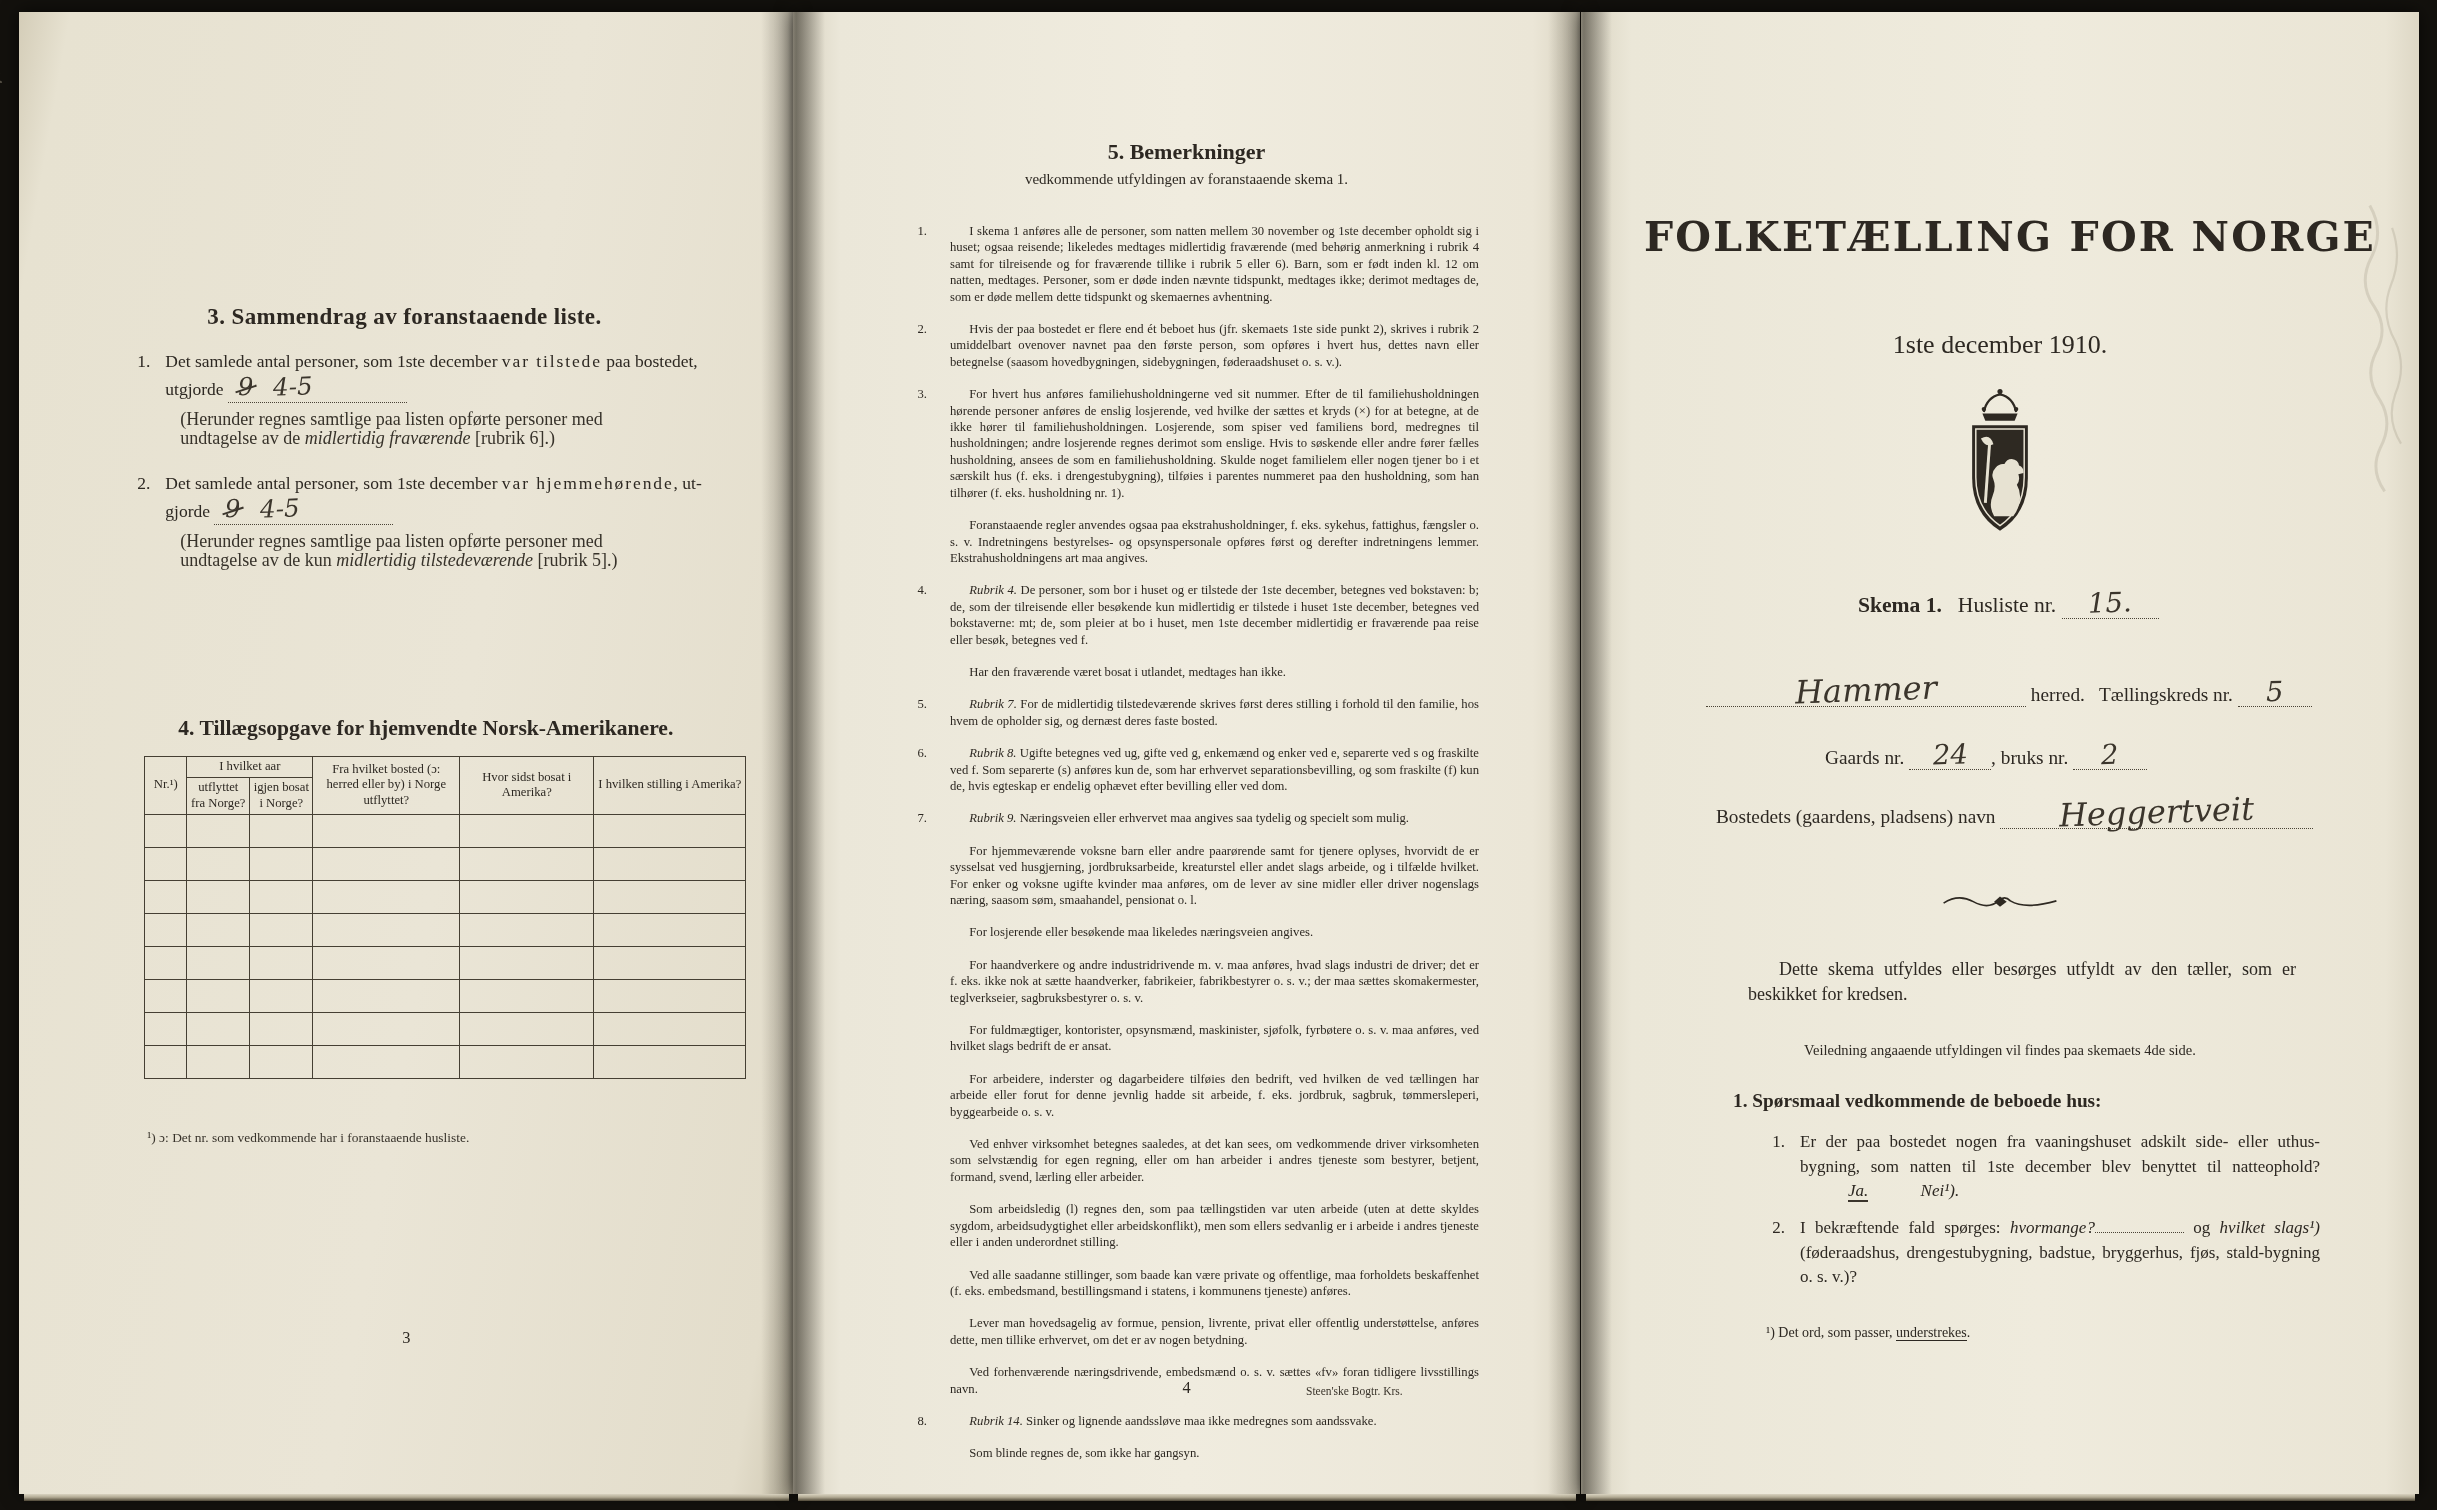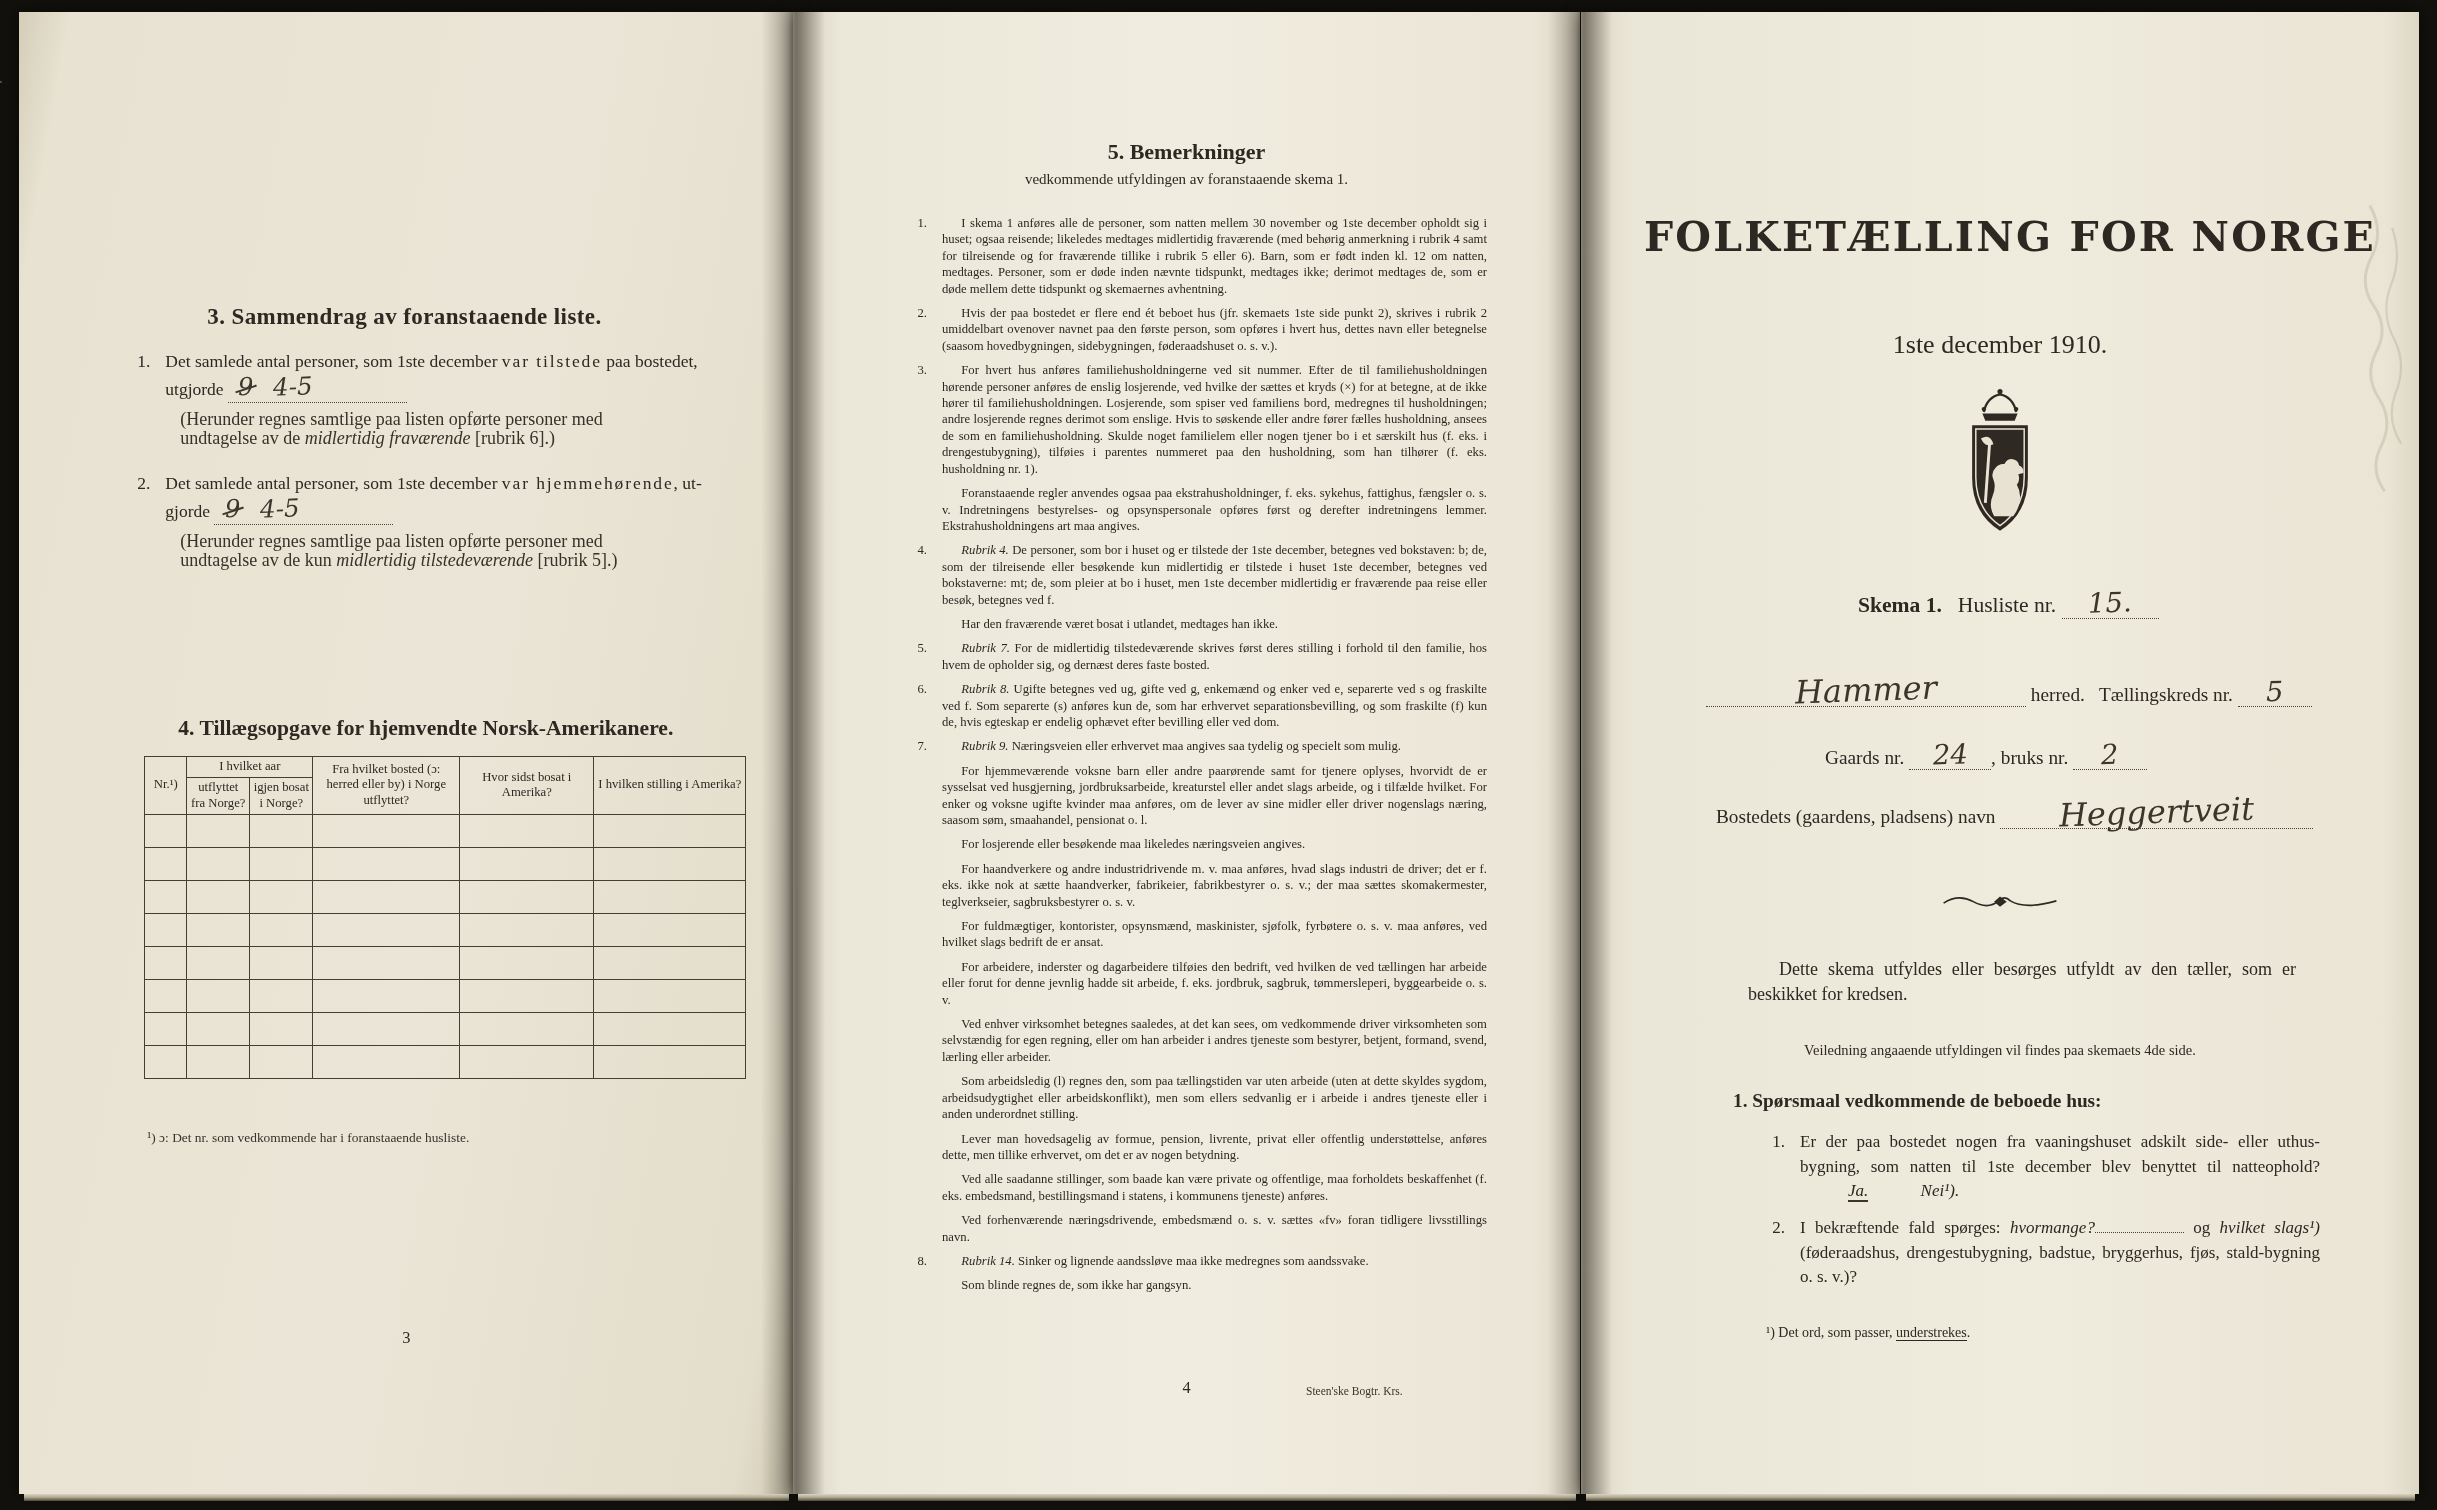--- a/index.html
+++ b/index.html
@@ -50,21 +50,21 @@
   .tbl-footnote { position:absolute; left:128px; top:1118px; font-size:13.4px; color:#37322a; }
   .pgnum { position:absolute; left:0; width:100%; text-align:center; font-size:16.4px; }
   #left-pgnum { top:1316px; }
 
   
   .m-title    { position:absolute; left:0; width:100%; top:127px; text-align:center; font-size:22px; font-weight:bold; }
   .m-subtitle { position:absolute; left:0; width:100%; top:159px; text-align:center; font-size:15px; }
   #remarks    { position:absolute; left:113px; top:195px; width:589px; font-size:12.7px; line-height:16.4px; text-align:justify; }
   .remark-item { position:relative; padding-left:28px; margin-bottom:2.2px; }
   .remark-num  { position:absolute; left:0; top:0; width:21px; text-align:right; }
-  .remark-item p { margin:8px; text-indent:19.3px; }
+  .remark-item p { margin:16px; text-indent:19.3px; }
   .remark-item p:first-child { text-indent:0; }
   #middle-pgnum { top:1366px; }
   .printer-mark { position:absolute; left:513px; top:1373px; font-size:11.5px; color:#3a342b; }
 
   
   .r-title { position:absolute; left:0; width:100%; top:201px; text-align:center;
              font-family:"DejaVu Serif",serif; font-weight:bold; font-size:41px; letter-spacing:2.2px;margin-left:10px; }
   .r-date  { position:absolute; left:0; width:100%; top:318px; text-align:center; font-size:26px; }
   .crest   { position:absolute; left:50%; top:372px; transform:translateX(-50%); }
 
@@ -264,22 +264,22 @@
       <div class="remark-item">
         <span class="remark-num">7.</span>
         <p><i>Rubrik 9. </i>Næringsveien eller erhvervet maa angives saa tydelig og specielt som mulig.</p>
         <p>For hjemmeværende voksne barn eller andre paarørende samt for tjenere oplyses, hvorvidt de er sysselsat ved husgjerning, jordbruksarbeide, kreaturstel eller andet slags arbeide, og i tilfælde hvilket. For enker og voksne ugifte kvinder maa anføres, om de lever av sine midler eller driver nogenslags næring, saasom søm, smaahandel, pensionat o. l.</p>
         <p>For losjerende eller besøkende maa likeledes næringsveien angives.</p>
         <p>For haandverkere og andre industridrivende m. v. maa anføres, hvad slags industri de driver; det er f. eks. ikke nok at sætte haandverker, fabrikeier, fabrikbestyrer o. s. v.; der maa sættes skomakermester, teglverkseier, sagbruksbestyrer o. s. v.</p>
         <p>For fuldmægtiger, kontorister, opsynsmænd, maskinister, sjøfolk, fyrbøtere o. s. v. maa anføres, ved hvilket slags bedrift de er ansat.</p>
         <p>For arbeidere, inderster og dagarbeidere tilføies den bedrift, ved hvilken de ved tællingen har arbeide eller forut for denne jevnlig hadde sit arbeide, f. eks. jordbruk, sagbruk, tømmersleperi, byggearbeide o. s. v.</p>
         <p>Ved enhver virksomhet betegnes saaledes, at det kan sees, om vedkommende driver virksomheten som selvstændig for egen regning, eller om han arbeider i andres tjeneste som bestyrer, betjent, formand, svend, lærling eller arbeider.</p>
         <p>Som arbeidsledig (l) regnes den, som paa tællingstiden var uten arbeide (uten at dette skyldes sygdom, arbeidsudygtighet eller arbeidskonflikt), men som ellers sedvanlig er i arbeide i andres tjeneste eller i anden underordnet stilling.</p>
+        <p>Ved alle saadanne stillinger, som baade kan være private og offentlige, maa forholdets beskaffenhet (f. eks. embedsmand, bestillingsmand i statens, i kommunens tjeneste) anføres.</p>
         <p>Lever man hovedsagelig av formue, pension, livrente, privat eller offentlig understøttelse, anføres dette, men tillike erhvervet, om det er av nogen betydning.</p>
-        <p>Ved alle saadanne stillinger, som baade kan være private og offentlige, maa forholdets beskaffenhet (f. eks. embedsmand, bestillingsmand i statens, i kommunens tjeneste) anføres.</p>
         <p>Ved forhenværende næringsdrivende, embedsmænd o. s. v. sættes «fv» foran tidligere livsstillings navn.</p>
       </div>
       <div class="remark-item">
         <span class="remark-num">8.</span>
         <p><i>Rubrik 14. </i>Sinker og lignende aandssløve maa ikke medregnes som aandssvake.</p>
         <p>Som blinde regnes de, som ikke har gangsyn.</p>
       </div>
     </div>
 
   <div class="pgnum" id="middle-pgnum">4</div>

